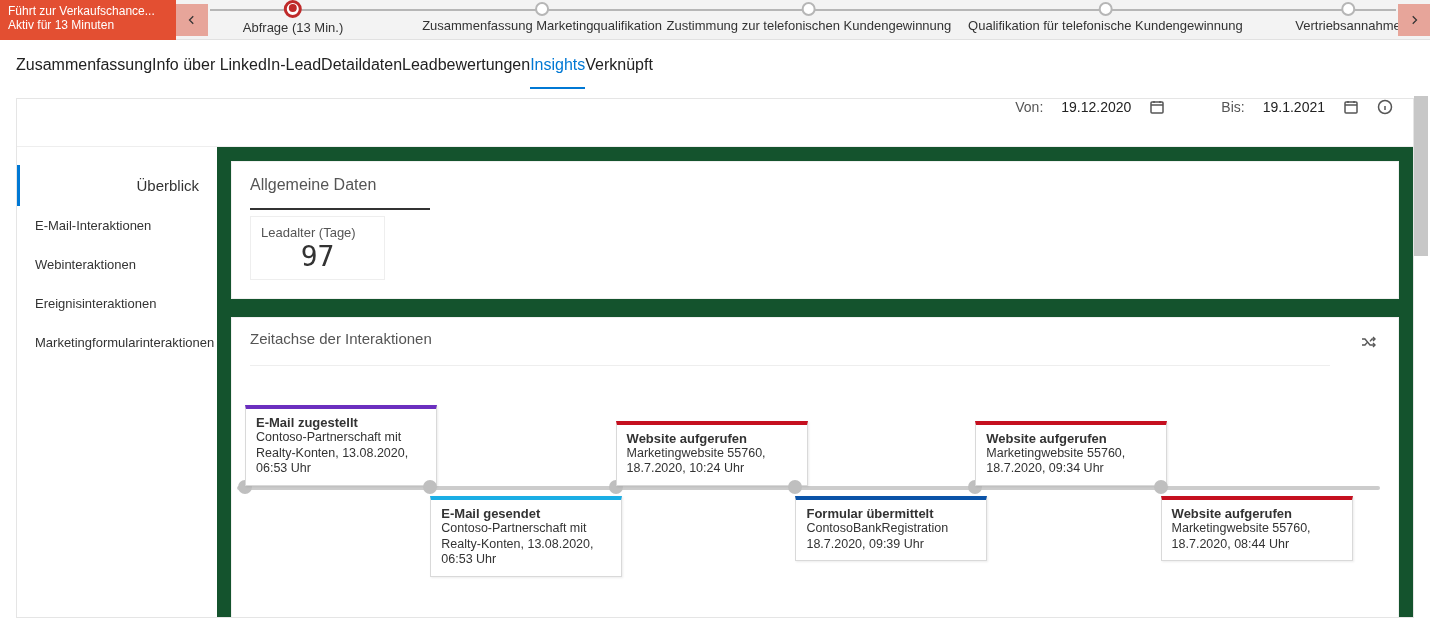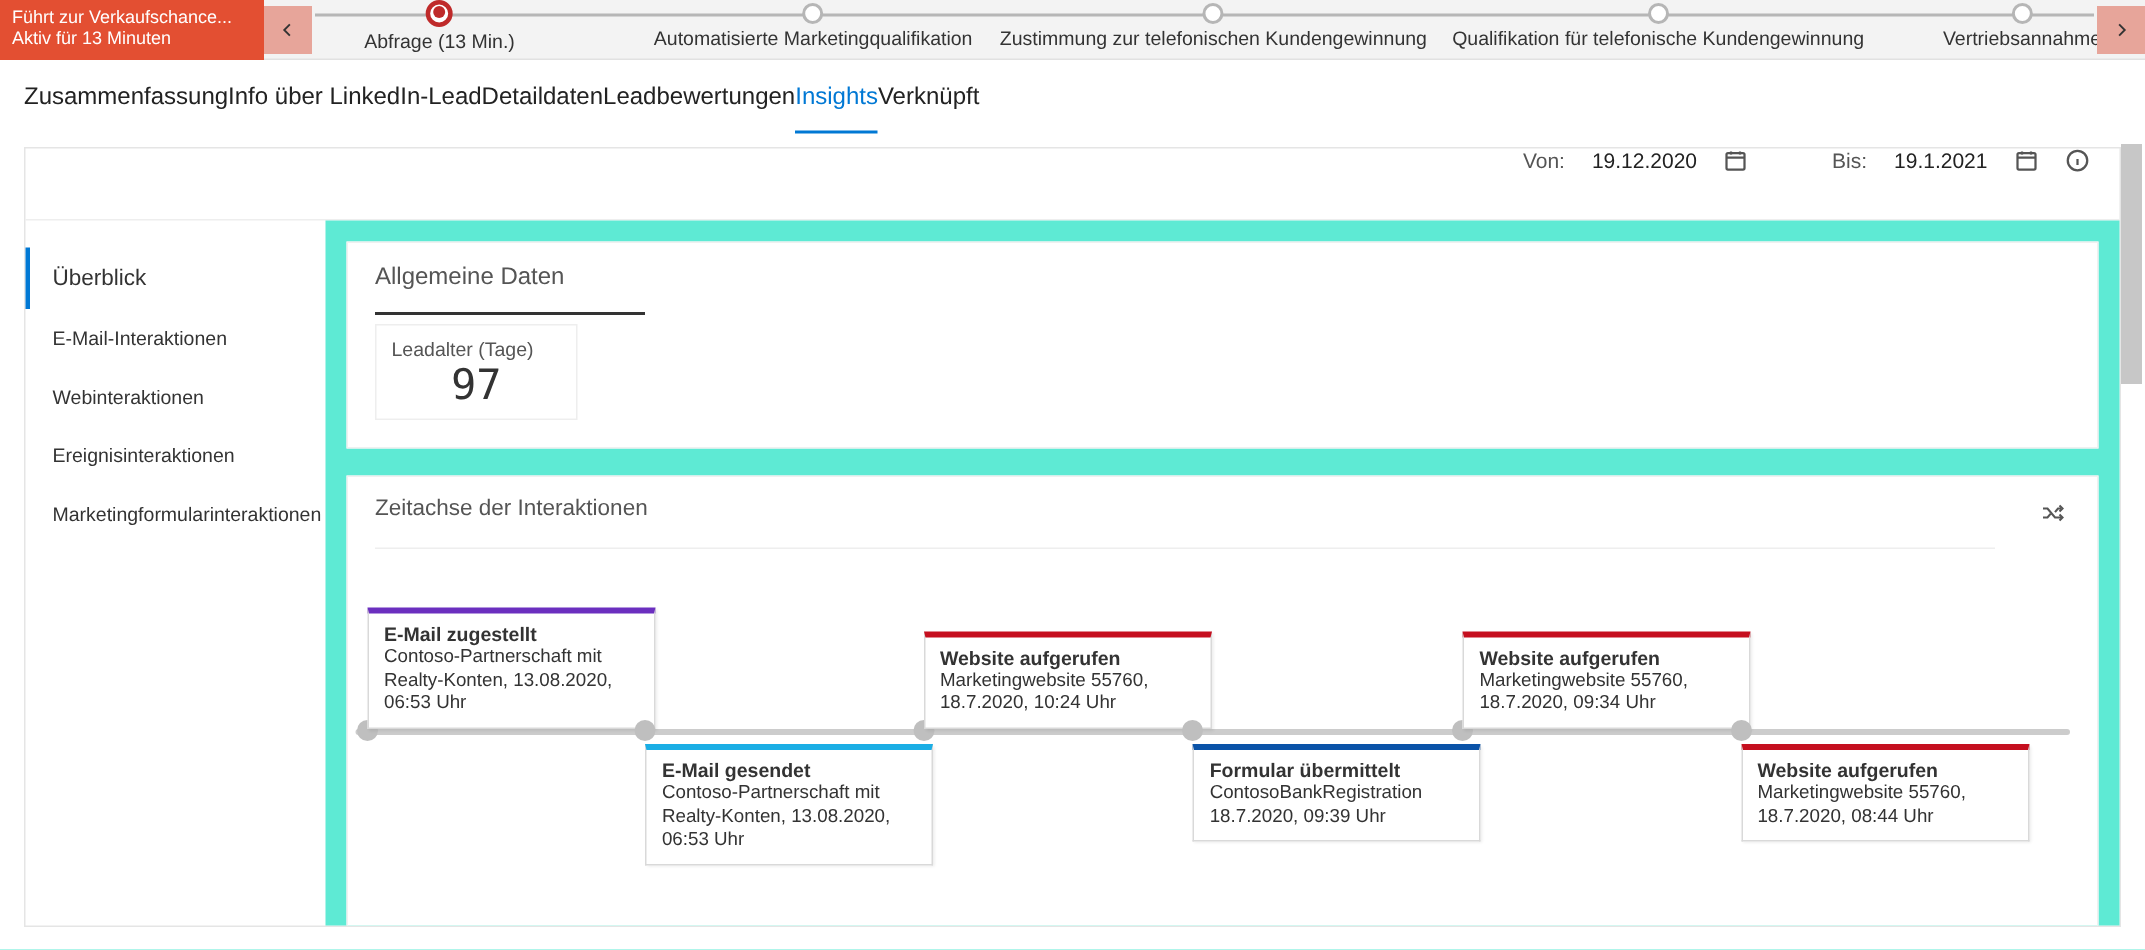--- a/index.html
+++ b/index.html
@@ -31,22 +31,22 @@
   .panel-outer { margin:8px 16px 0 16px; border:1px solid #e5e5e5; padding:0; height:520px; position:relative; }
   .date-bar { height:48px; display:flex; justify-content:flex-end; gap:18px; padding-right:20px; font-size:14px; border-bottom:1px solid #eee; margin:0 0 0 0;}
   .date-bar .lbl{color:#555;}
   .date-bar .val{color:#222;}
   .date-bar .ic{width:16px;height:16px;display:inline-flex;align-items:center;justify-content:center;color:#555;cursor:pointer;}
   .date-bar .ic svg{width:16px;height:16px;stroke:#555;fill:none;stroke-width:1.5;}
 
   .panel-body { display:flex; height:calc(100% - 48px); }
   .left-nav { width:200px; padding:18px 0; }
   .left-nav .item { padding:12px 18px; font-size:13px; color:#333; cursor:pointer; }
-  .left-nav .item.active { border-left:3px solid #0078d4; font-size:15px; padding-left:15px;}
-  .right-area { flex:1; padding:14px 14px 14px 14px; background:#5eead4; overflow:hidden;}
+  .left-nav .item.active { border-left:3px solid #0078d4; font-size:15px; padding-left:15px;text-align:right;}
+  .right-area { flex:1; padding:14px 14px 14px 14px; background:#14532d; overflow:hidden;}
 
   .card { background:#fff; border:1px solid #f0f0f0; padding:14px 18px 18px 18px; margin-bottom:18px; }
   .card h3{ margin:0 0 14px 0; font-size:16px; font-weight:400; color:#555;}
   .underline{border-bottom:2px solid #333; width:180px; margin-bottom:6px;}
   .kpi { border:1px solid #eee; width:135px; padding:8px 10px 6px 10px;}
   .kpi .klabel{font-size:13px;color:#555;}
   .kpi .kval{font-size:28px; text-align:center; font-family:"Segoe UI",monospace;}
 
   .timeline-card { position:relative; background:#fff; border:1px solid #f0f0f0; padding:6px 18px 30px 10px;}
   .timeline-card h3{ margin:6px 0 20px 8px; font-size:15px; font-weight:400; color:#555; width:1080px;border-bottom:1px solid #eee;padding-bottom:18px;}
@@ -83,21 +83,21 @@
   </div>
   <div class="bpf-track">
     <div class="bpf-line"></div>
 
   <div class="bpf-stage active" style="left: 7%; transform: translateX(-50%);">
         <div class="dot"></div>
         <div class="lbl">Abfrage (13 Min.)</div>
       </div>
       <div class="bpf-stage" style="left: 28%; transform: translateX(-50%);">
         <div class="dot"></div>
-        <div class="lbl">Automatisierte Marketingqualifikation</div>
+        <div class="lbl">Zusammenfassung Marketingqualifikation</div>
       </div>
       <div class="bpf-stage" style="left: 50.5%; transform: translateX(-50%);">
         <div class="dot"></div>
         <div class="lbl">Zustimmung zur telefonischen Kundengewinnung</div>
       </div>
       <div class="bpf-stage" style="left: 75.5%; transform: translateX(-50%);">
         <div class="dot"></div>
         <div class="lbl">Qualifikation für telefonische Kundengewinnung</div>
       </div>
       <div class="bpf-stage" style="left: 92.5%; transform: translateX(-50%); margin-left: 41px;">

